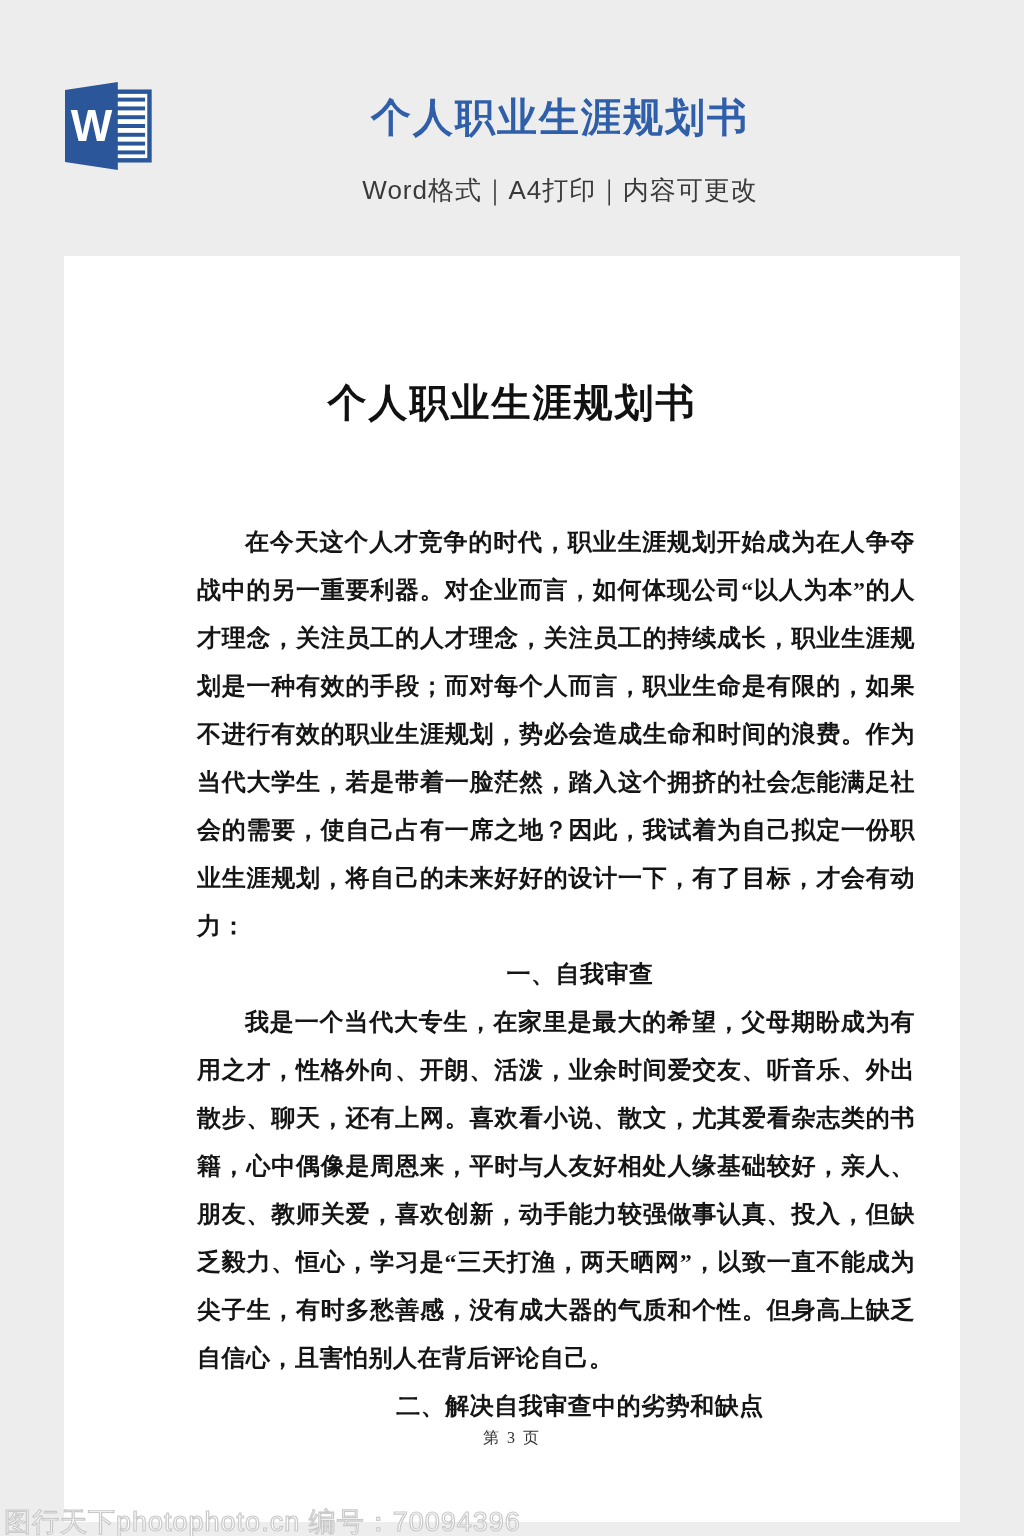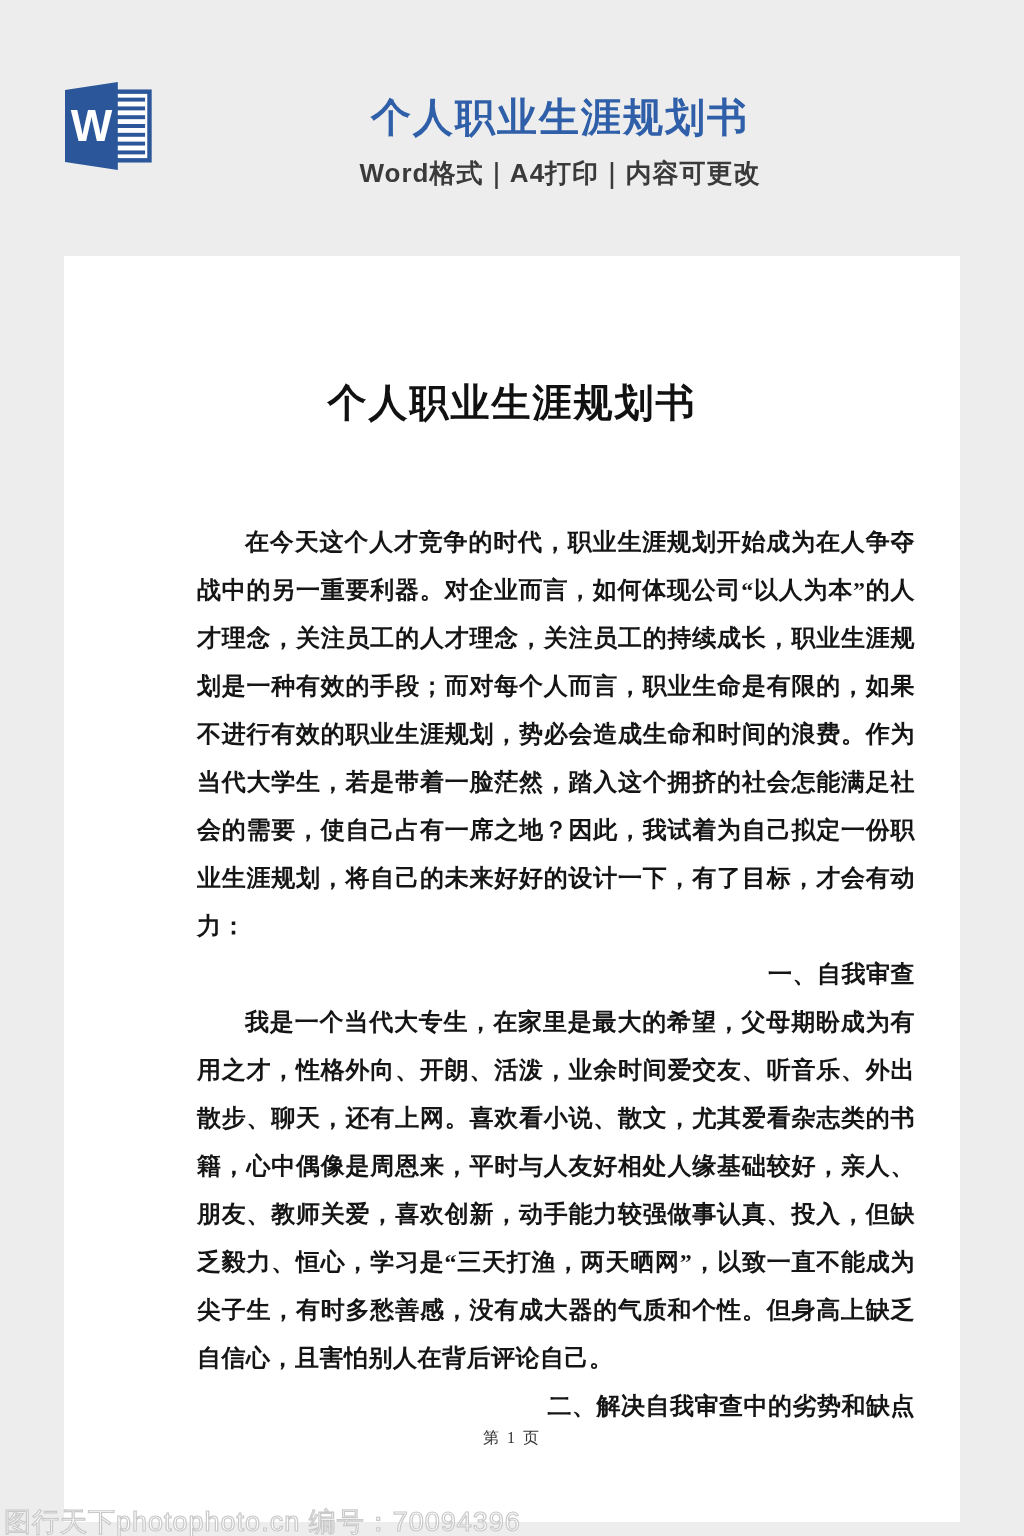--- a/index.html
+++ b/index.html
@@ -16,22 +16,22 @@
   .header-text{
     position:absolute;left:560px;top:95px;
     transform:translateX(-50%);
     text-align:center;white-space:nowrap;
   }
   .header-title{
     font-size:40px;font-weight:700;letter-spacing:2px;
     color:#2f5fa8;line-height:1.1;
   }
   .header-subtitle{
-    margin-top:17px;
-    font-size:26px;font-weight:700;letter-spacing:1px;
+    margin-top:34px;
+    font-size:26px;font-weight:400;letter-spacing:1px;
     color:#3a3a3a;
   }
   
   .page{
     position:absolute;left:64px;top:256px;
     width:896px;height:1266px;
     background:#ffffff;
   }
   .doc-title{
     position:absolute;top:120px;left:0;width:100%;
@@ -42,21 +42,21 @@
   }
   .doc-body{
     position:absolute;top:262px;left:133px;width:718px;
     font-family:"Liberation Serif","DejaVu Serif",serif;
     font-size:24px;line-height:48px;letter-spacing:0.5px;
     color:#151515;
     text-align:justify;
     font-weight:bold;
   }
   .doc-body p{margin:0;text-indent:2em;}
-  .doc-body p.heading{text-align:right;}
+  .doc-body p.heading{text-align:center;}
   .page-number{
     position:absolute;top:1172px;left:0;width:100%;
     text-align:center;
     font-family:"Liberation Serif","DejaVu Serif",serif;
     font-size:16px;color:#333333;letter-spacing:2px;
   }
   
   .watermark{
     position:absolute;left:4px;top:1504px;
     font-size:27px;letter-spacing:1px;
@@ -94,18 +94,18 @@
   </header>
 
   <main class="page">
     <h1 class="doc-title">个人职业生涯规划书</h1>
     <div class="doc-body">
         <p class="body">在今天这个人才竞争的时代，职业生涯规划开始成为在人争夺战中的另一重要利器。对企业而言，如何体现公司“以人为本”的人才理念，关注员工的人才理念，关注员工的持续成长，职业生涯规划是一种有效的手段；而对每个人而言，职业生命是有限的，如果不进行有效的职业生涯规划，势必会造成生命和时间的浪费。作为当代大学生，若是带着一脸茫然，踏入这个拥挤的社会怎能满足社会的需要，使自己占有一席之地？因此，我试着为自己拟定一份职业生涯规划，将自己的未来好好的设计一下，有了目标，才会有动力：</p>
         <p class="heading">一、自我审查</p>
         <p class="body">我是一个当代大专生，在家里是最大的希望，父母期盼成为有用之才，性格外向、开朗、活泼，业余时间爱交友、听音乐、外出散步、聊天，还有上网。喜欢看小说、散文，尤其爱看杂志类的书籍，心中偶像是周恩来，平时与人友好相处人缘基础较好，亲人、朋友、教师关爱，喜欢创新，动手能力较强做事认真、投入，但缺乏毅力、恒心，学习是“三天打渔，两天晒网”，以致一直不能成为尖子生，有时多愁善感，没有成大器的气质和个性。但身高上缺乏自信心，且害怕别人在背后评论自己。</p>
         <p class="heading">二、解决自我审查中的劣势和缺点</p>
       </div>
-    <div class="page-number">第 1 页</div>
+    <div class="page-number">第 3 页</div>
   </main>
 
   <div class="watermark">图行天下photophoto.cn 编号：70094396</div>
 
 </div>
 
 </body></html>

